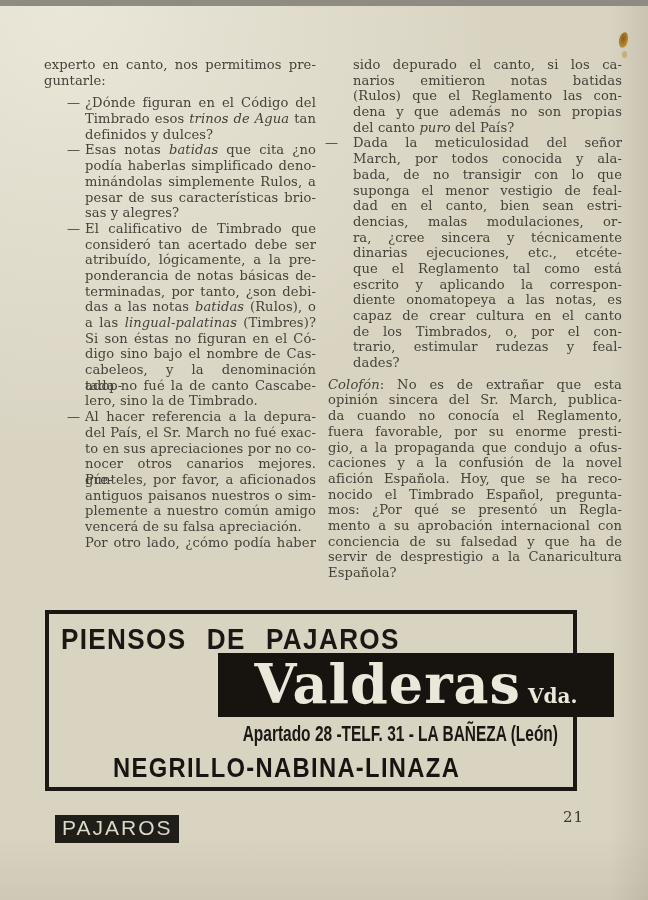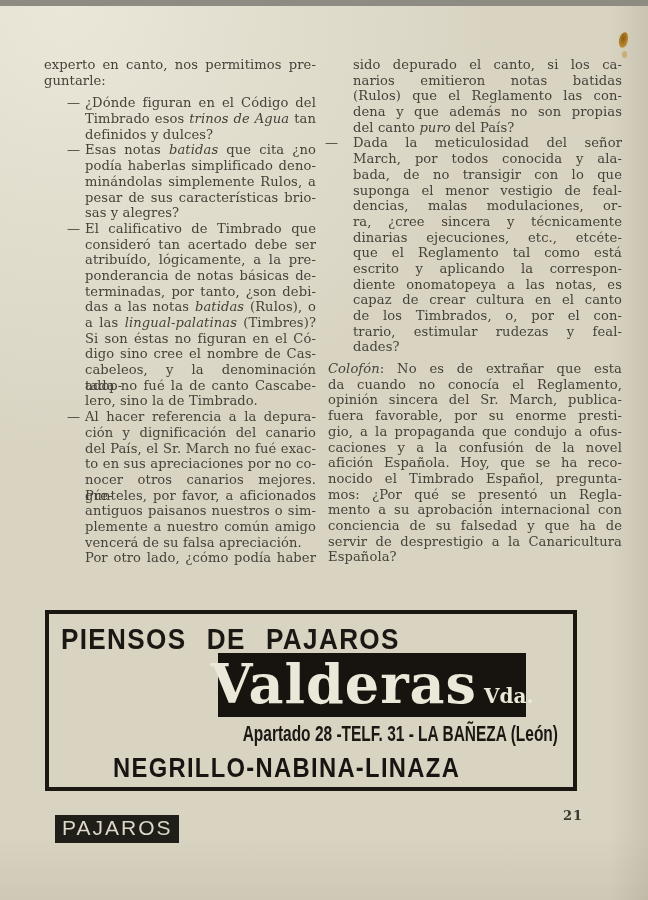--- a/index.html
+++ b/index.html
@@ -42,21 +42,21 @@
     border:4px solid #1b1814;box-sizing:border-box;
     font-family:"Liberation Sans",sans-serif;
   }
   .ad-headline{
     position:absolute;left:12px;top:9px;
     font-size:29px;font-weight:bold;letter-spacing:1.5px;word-spacing:13px;
     color:#1b1814;white-space:nowrap;
     transform:scaleX(0.9);transform-origin:0 0;
   }
   .ad-brandblock{
-    position:absolute;left:169px;top:39px;width:308px;height:64px;
+    position:absolute;left:169px;top:39px;width:396px;height:64px;
     background:#17140f;color:#ece8d9;
     display:flex;align-items:baseline;justify-content:center;gap:7px;
   }
   .ad-brand{
     font-family:"DejaVu Serif",serif;font-weight:bold;
     font-size:54px;line-height:62px;letter-spacing:1px;
   }
   .ad-brand-suffix{
     font-family:"DejaVu Serif",serif;font-weight:bold;font-size:20px;
   }
@@ -73,21 +73,21 @@
   
   .footer-label{
     position:absolute;left:55px;top:809px;
     background:#201e19;color:#ddd8c7;
     font-family:Liberation Sans, sans-serif;
     font-size:21px;letter-spacing:2px;
     padding:1px 7px 3px 7px;
   }
   .page-number{
     position:absolute;left:563px;top:802px;
-    font-weight:bold;font-size:13px;letter-spacing:1px;color:#3b382e;text-align:center;
+    font-weight:normal;font-size:15px;letter-spacing:1px;color:#3b382e;text-align:center;
   }
   
   .speck{position:absolute;}
   .speck.s1{
     left:619px;top:26px;width:9px;height:16px;
     background:radial-gradient(ellipse at 45% 40%, #8a5a15 0%, #b5872c 60%, rgba(181,135,44,0) 100%);
     border-radius:60% 40% 55% 45%/50% 60% 40% 50%;
     transform:rotate(10deg);
   }
   .speck.s2{
@@ -127,29 +127,28 @@
         <div class="bullet-item">
           <span class="dash">—</span>
           <div class="tline">El calificativo de Timbrado que</div>
           <div class="tline">consideró tan acertado debe ser</div>
           <div class="tline">atribuído, lógicamente, a la pre-</div>
           <div class="tline">ponderancia de notas básicas de-</div>
           <div class="tline">terminadas, por tanto, ¿son debi-</div>
           <div class="tline">das a las notas <i>batidas</i> (Rulos), o</div>
           <div class="tline">a las <i>lingual-palatinas</i> (Timbres)?</div>
           <div class="tline">Si son éstas no figuran en el Có-</div>
-          <div class="tline">digo sino cree el nombre de Cas-</div>
+          <div class="tline">digo sino bajo el nombre de Cas-</div>
           <div class="tline">cabeleos, y la denominación adop-</div>
           <div class="tline">tada no fué la de canto Cascabe-</div>
           <div class="tline nj">lero, sino la de Timbrado.</div>
         </div>
         <div class="bullet-item">
           <span class="dash">—</span>
           <div class="tline">Al hacer referencia a la depura-</div>
-          <div class="tline">ción y dignificación del canario</div>
           <div class="tline">del País, el Sr. March no fué exac-</div>
           <div class="tline">to en sus apreciaciones por no co-</div>
           <div class="tline">nocer otros canarios mejores. Pre-</div>
           <div class="tline">gúnteles, por favor, a aficionados</div>
           <div class="tline">antiguos paisanos nuestros o sim-</div>
           <div class="tline">plemente a nuestro común amigo</div>
           <div class="tline nj">vencerá de su falsa apreciación.</div>
         </div>
       </div>
     <div class="cont">
@@ -165,37 +164,38 @@
         <div class="tline">dena y que además no son propias</div>
         <div class="tline nj">del canto <i>puro</i> del País?</div>
       </div>
     <div class="list">
         <div class="bullet-item">
           <span class="dash">—</span>
           <div class="tline">Dada la meticulosidad del señor</div>
           <div class="tline">March, por todos conocida y ala-</div>
           <div class="tline">bada, de no transigir con lo que</div>
           <div class="tline">suponga el menor vestigio de feal-</div>
+          <div class="tline">dad en el canto, bien sean estri-</div>
           <div class="tline">dencias, malas modulaciones, or-</div>
           <div class="tline">ra, ¿cree sincera y técnicamente</div>
           <div class="tline">dinarias ejecuciones, etc., etcéte-</div>
           <div class="tline">que el Reglamento tal como está</div>
           <div class="tline">escrito y aplicando la correspon-</div>
           <div class="tline">diente onomatopeya a las notas, es</div>
           <div class="tline">capaz de crear cultura en el canto</div>
           <div class="tline">de los Timbrados, o, por el con-</div>
           <div class="tline">trario, estimular rudezas y feal-</div>
           <div class="tline nj">dades?</div>
         </div>
       </div>
     <div class="gap6"></div>
     <div class="block colofon">
         <div class="tline"><i>Colofón</i>: No es de extrañar que esta</div>
+        <div class="tline">opinión sincera del Sr. March, publica-</div>
         <div class="tline">da cuando no conocía el Reglamento,</div>
-        <div class="tline">opinión sincera del Sr. March, publica-</div>
         <div class="tline">fuera favorable, por su enorme presti-</div>
         <div class="tline">gio, a la propaganda que condujo a ofus-</div>
         <div class="tline">caciones y a la confusión de la novel</div>
         <div class="tline">afición Española. Hoy, que se ha reco-</div>
         <div class="tline">nocido el Timbrado Español, pregunta-</div>
         <div class="tline">mos: ¿Por qué se presentó un Regla-</div>
         <div class="tline">mento a su aprobación internacional con</div>
         <div class="tline">conciencia de su falsedad y que ha de</div>
         <div class="tline">servir de desprestigio a la Canaricultura</div>
         <div class="tline nj">Española?</div>

